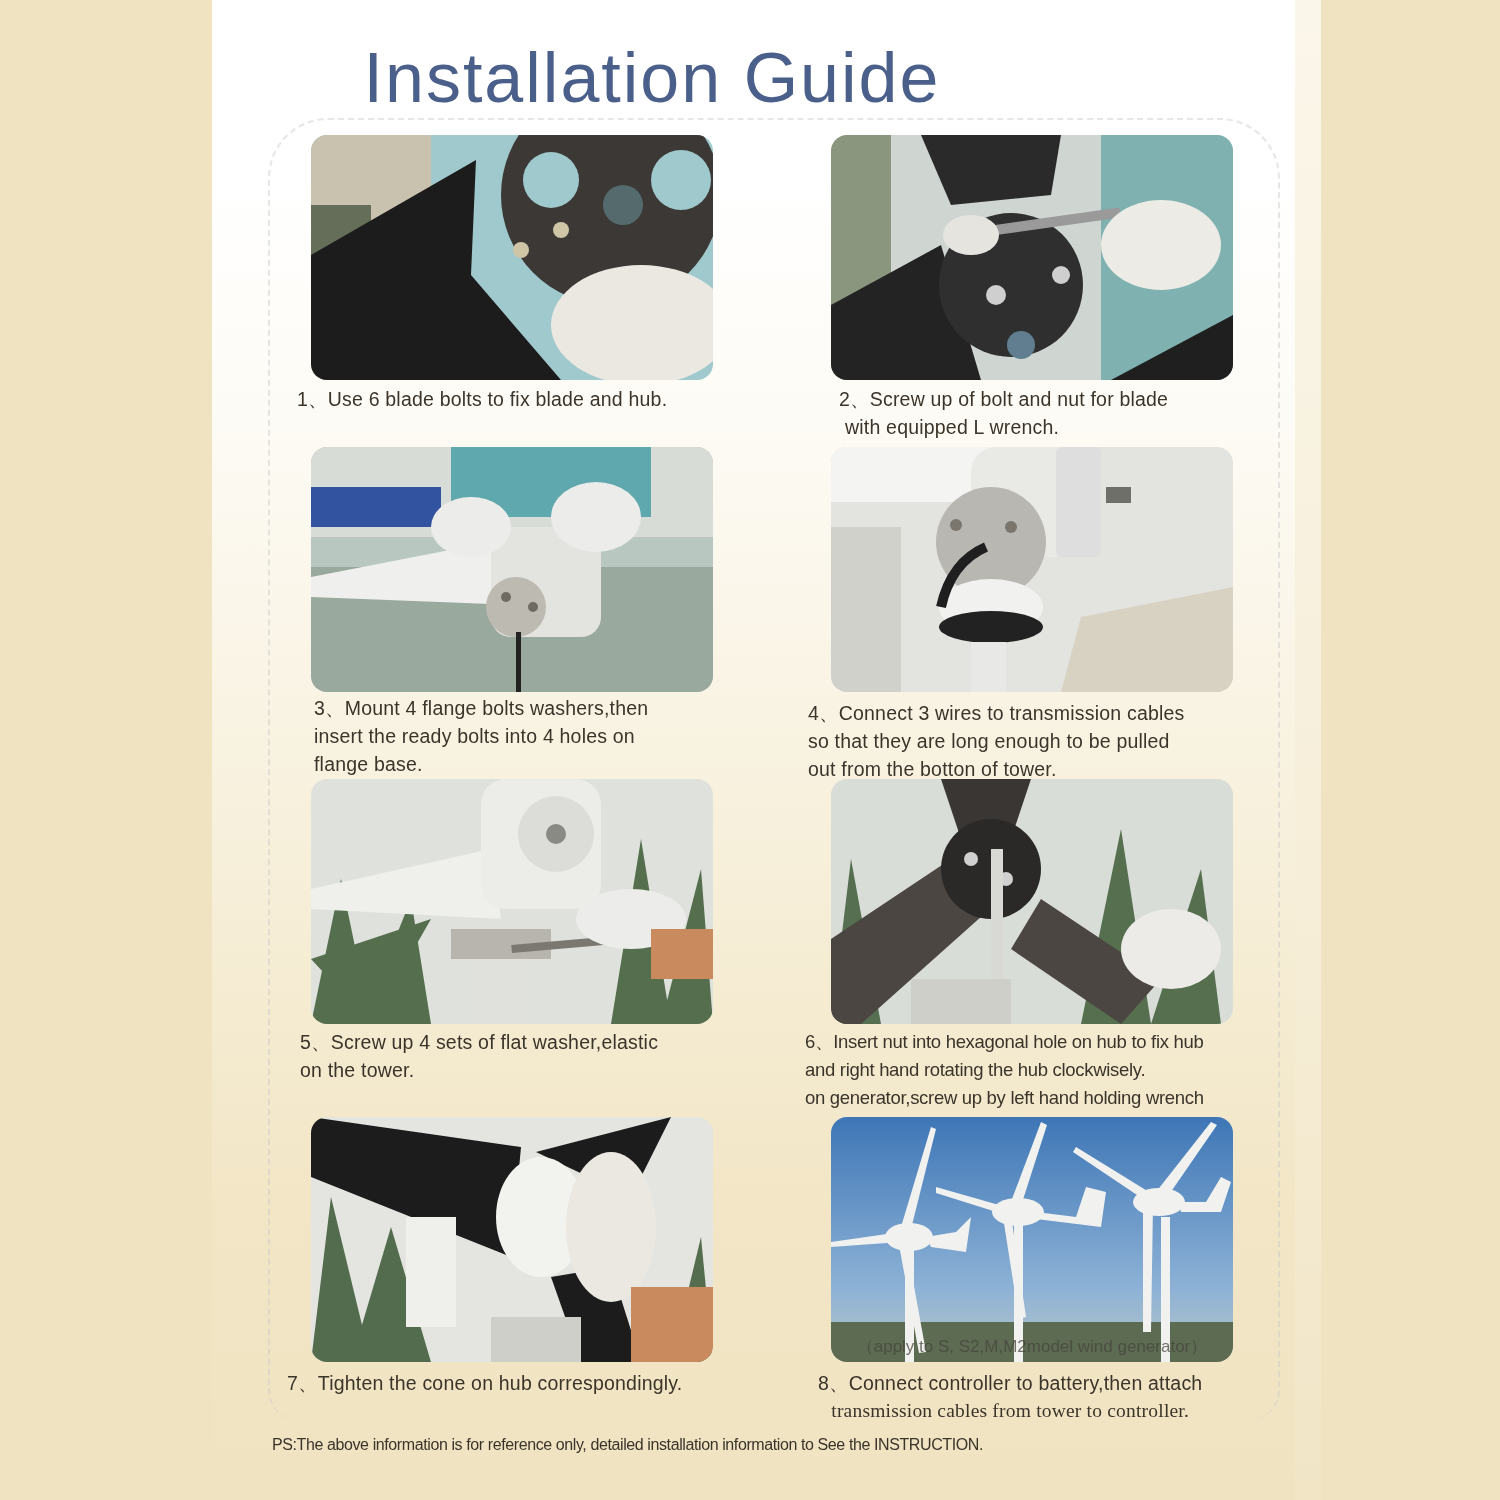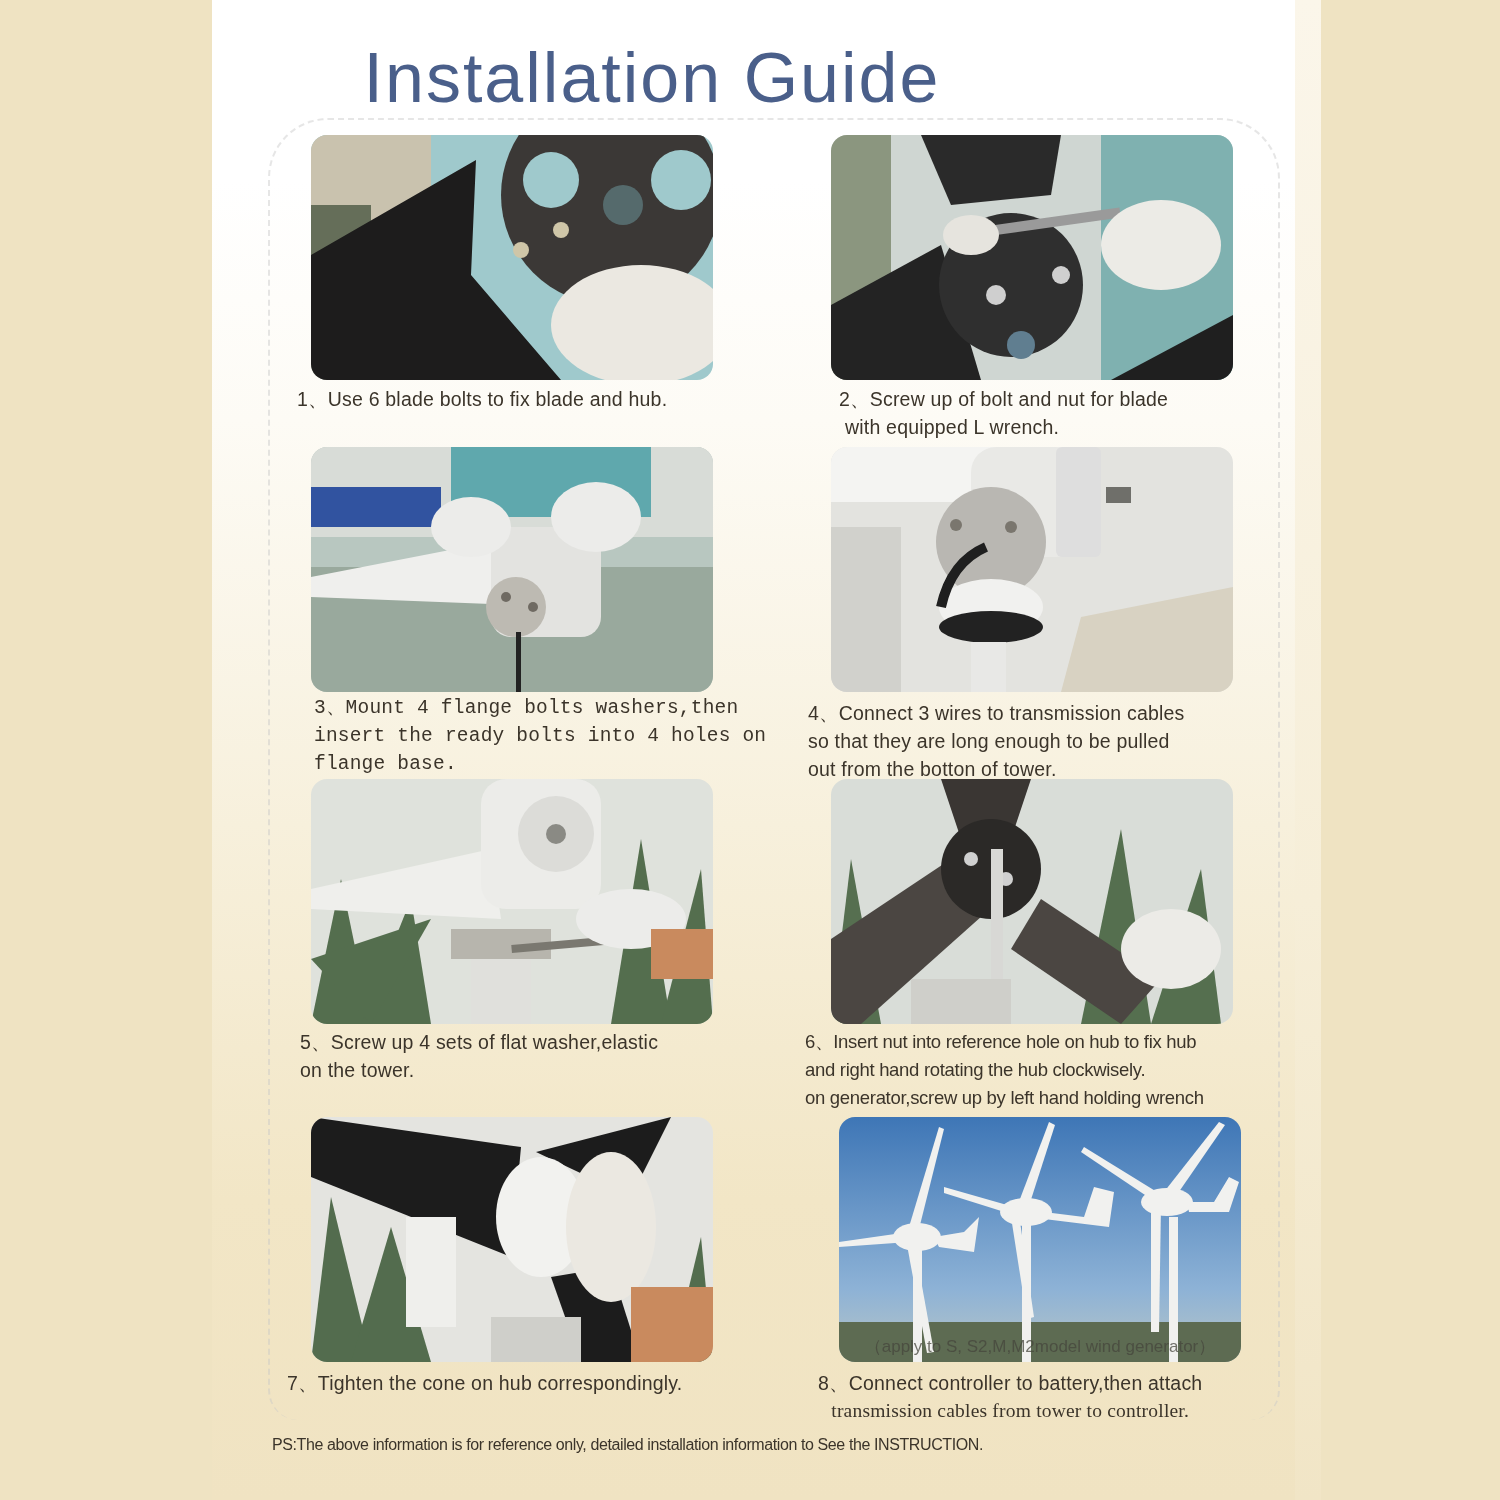--- a/index.html
+++ b/index.html
@@ -105,21 +105,21 @@
     <polygon points="0,130 180,95 260,100 260,160 0,150" fill="#efefed"></polygon>
     <rect x="180" y="80" width="110" height="110" rx="20" fill="#e3e3e0"></rect>
     <circle cx="205" cy="160" r="30" fill="#bdbab2"></circle>
     <circle cx="195" cy="150" r="5" fill="#6f6a62"></circle>
     <circle cx="222" cy="160" r="5" fill="#6f6a62"></circle>
     <ellipse cx="160" cy="80" rx="40" ry="30" fill="#ececea"></ellipse>
     <ellipse cx="285" cy="70" rx="45" ry="35" fill="#ececea"></ellipse>
     <rect x="205" y="185" width="5" height="60" fill="#222"></rect>
   </svg>
 </div>
-<div class="caption" style="left:314px; top:694px;font-family:Liberation Mono, monospace;">
+<div class="caption" style="left:314px; top:694px;">
   <span class="line"><span>3、</span><span>Mount 4 flange bolts washers,then</span></span>
   <span class="line">insert the ready bolts into 4 holes on</span>
   <span class="line">flange base.</span>
 </div>
 
 <div class="photo" style="left:831px; top:447px;">
   <svg viewBox="0 0 402 245" preserveAspectRatio="none">
     <rect width="402" height="245" fill="#e3e3df"></rect>
     <rect x="0" y="80" width="70" height="165" fill="#d1d1cc"></rect>
     <polygon points="250,170 402,140 402,245 230,245" fill="#d8d2c2"></polygon>
@@ -181,21 +181,21 @@
     <polygon points="110,0 200,0 180,60 130,60" fill="#3a3633"></polygon>
     <circle cx="160" cy="90" r="50" fill="#2b2927"></circle>
     <circle cx="140" cy="80" r="7" fill="#d0d0d0"></circle>
     <circle cx="175" cy="100" r="7" fill="#d0d0d0"></circle>
     <rect x="160" y="70" width="12" height="175" fill="#d8d8d5"></rect>
     <ellipse cx="340" cy="170" rx="50" ry="40" fill="#ecebe7"></ellipse>
     <rect x="80" y="200" width="100" height="45" fill="#cfcfca"></rect>
   </svg>
 </div>
 <div class="caption condensed" style="left:805px; top:1028px;">
-  <span class="line"><span>6、</span><span>Insert nut into reference hole on hub to fix hub</span></span>
+  <span class="line"><span>6、</span><span>Insert nut into hexagonal hole on hub to fix hub</span></span>
   <span class="line">and right hand rotating the hub clockwisely.</span>
   <span class="line">on generator,screw up by left hand holding wrench</span>
 </div>
 
 <div class="photo" style="left:311px; top:1117px;">
   <svg viewBox="0 0 402 245" preserveAspectRatio="none">
     <rect width="402" height="245" fill="#e4e4e0"></rect>
     <g fill="#3a5834" opacity="0.85">
       <polygon points="0,245 20,80 60,245"></polygon>
       <polygon points="40,245 80,110 120,245"></polygon>
@@ -208,21 +208,21 @@
     <rect x="95" y="100" width="50" height="110" fill="#efefec"></rect>
     <rect x="180" y="200" width="90" height="45" fill="#cfcfca"></rect>
     <ellipse cx="300" cy="110" rx="45" ry="75" fill="#ebe8e1"></ellipse>
     <rect x="320" y="170" width="82" height="75" fill="#c98a5e"></rect>
   </svg>
 </div>
 <div class="caption" style="left:287px; top:1369px;">
   <span class="line"><span>7、</span><span>Tighten the cone on hub correspondingly.</span></span>
 </div>
 
-<div class="photo" style="left:831px; top:1117px;margin-left:8px;">
+<div class="photo" style="left:831px; top:1117px;">
   <svg viewBox="0 0 402 245" preserveAspectRatio="none">
     <defs>
       <linearGradient id="sky" x1="0" y1="0" x2="0" y2="1">
         <stop offset="0" stop-color="#3e76b6"></stop>
         <stop offset="0.7" stop-color="#8db2d6"></stop>
         <stop offset="1" stop-color="#b9c6c6"></stop>
       </linearGradient>
     </defs>
     <rect width="402" height="245" fill="url(#sky)"></rect>
     <rect x="0" y="205" width="402" height="40" fill="#5d6b52"></rect>

